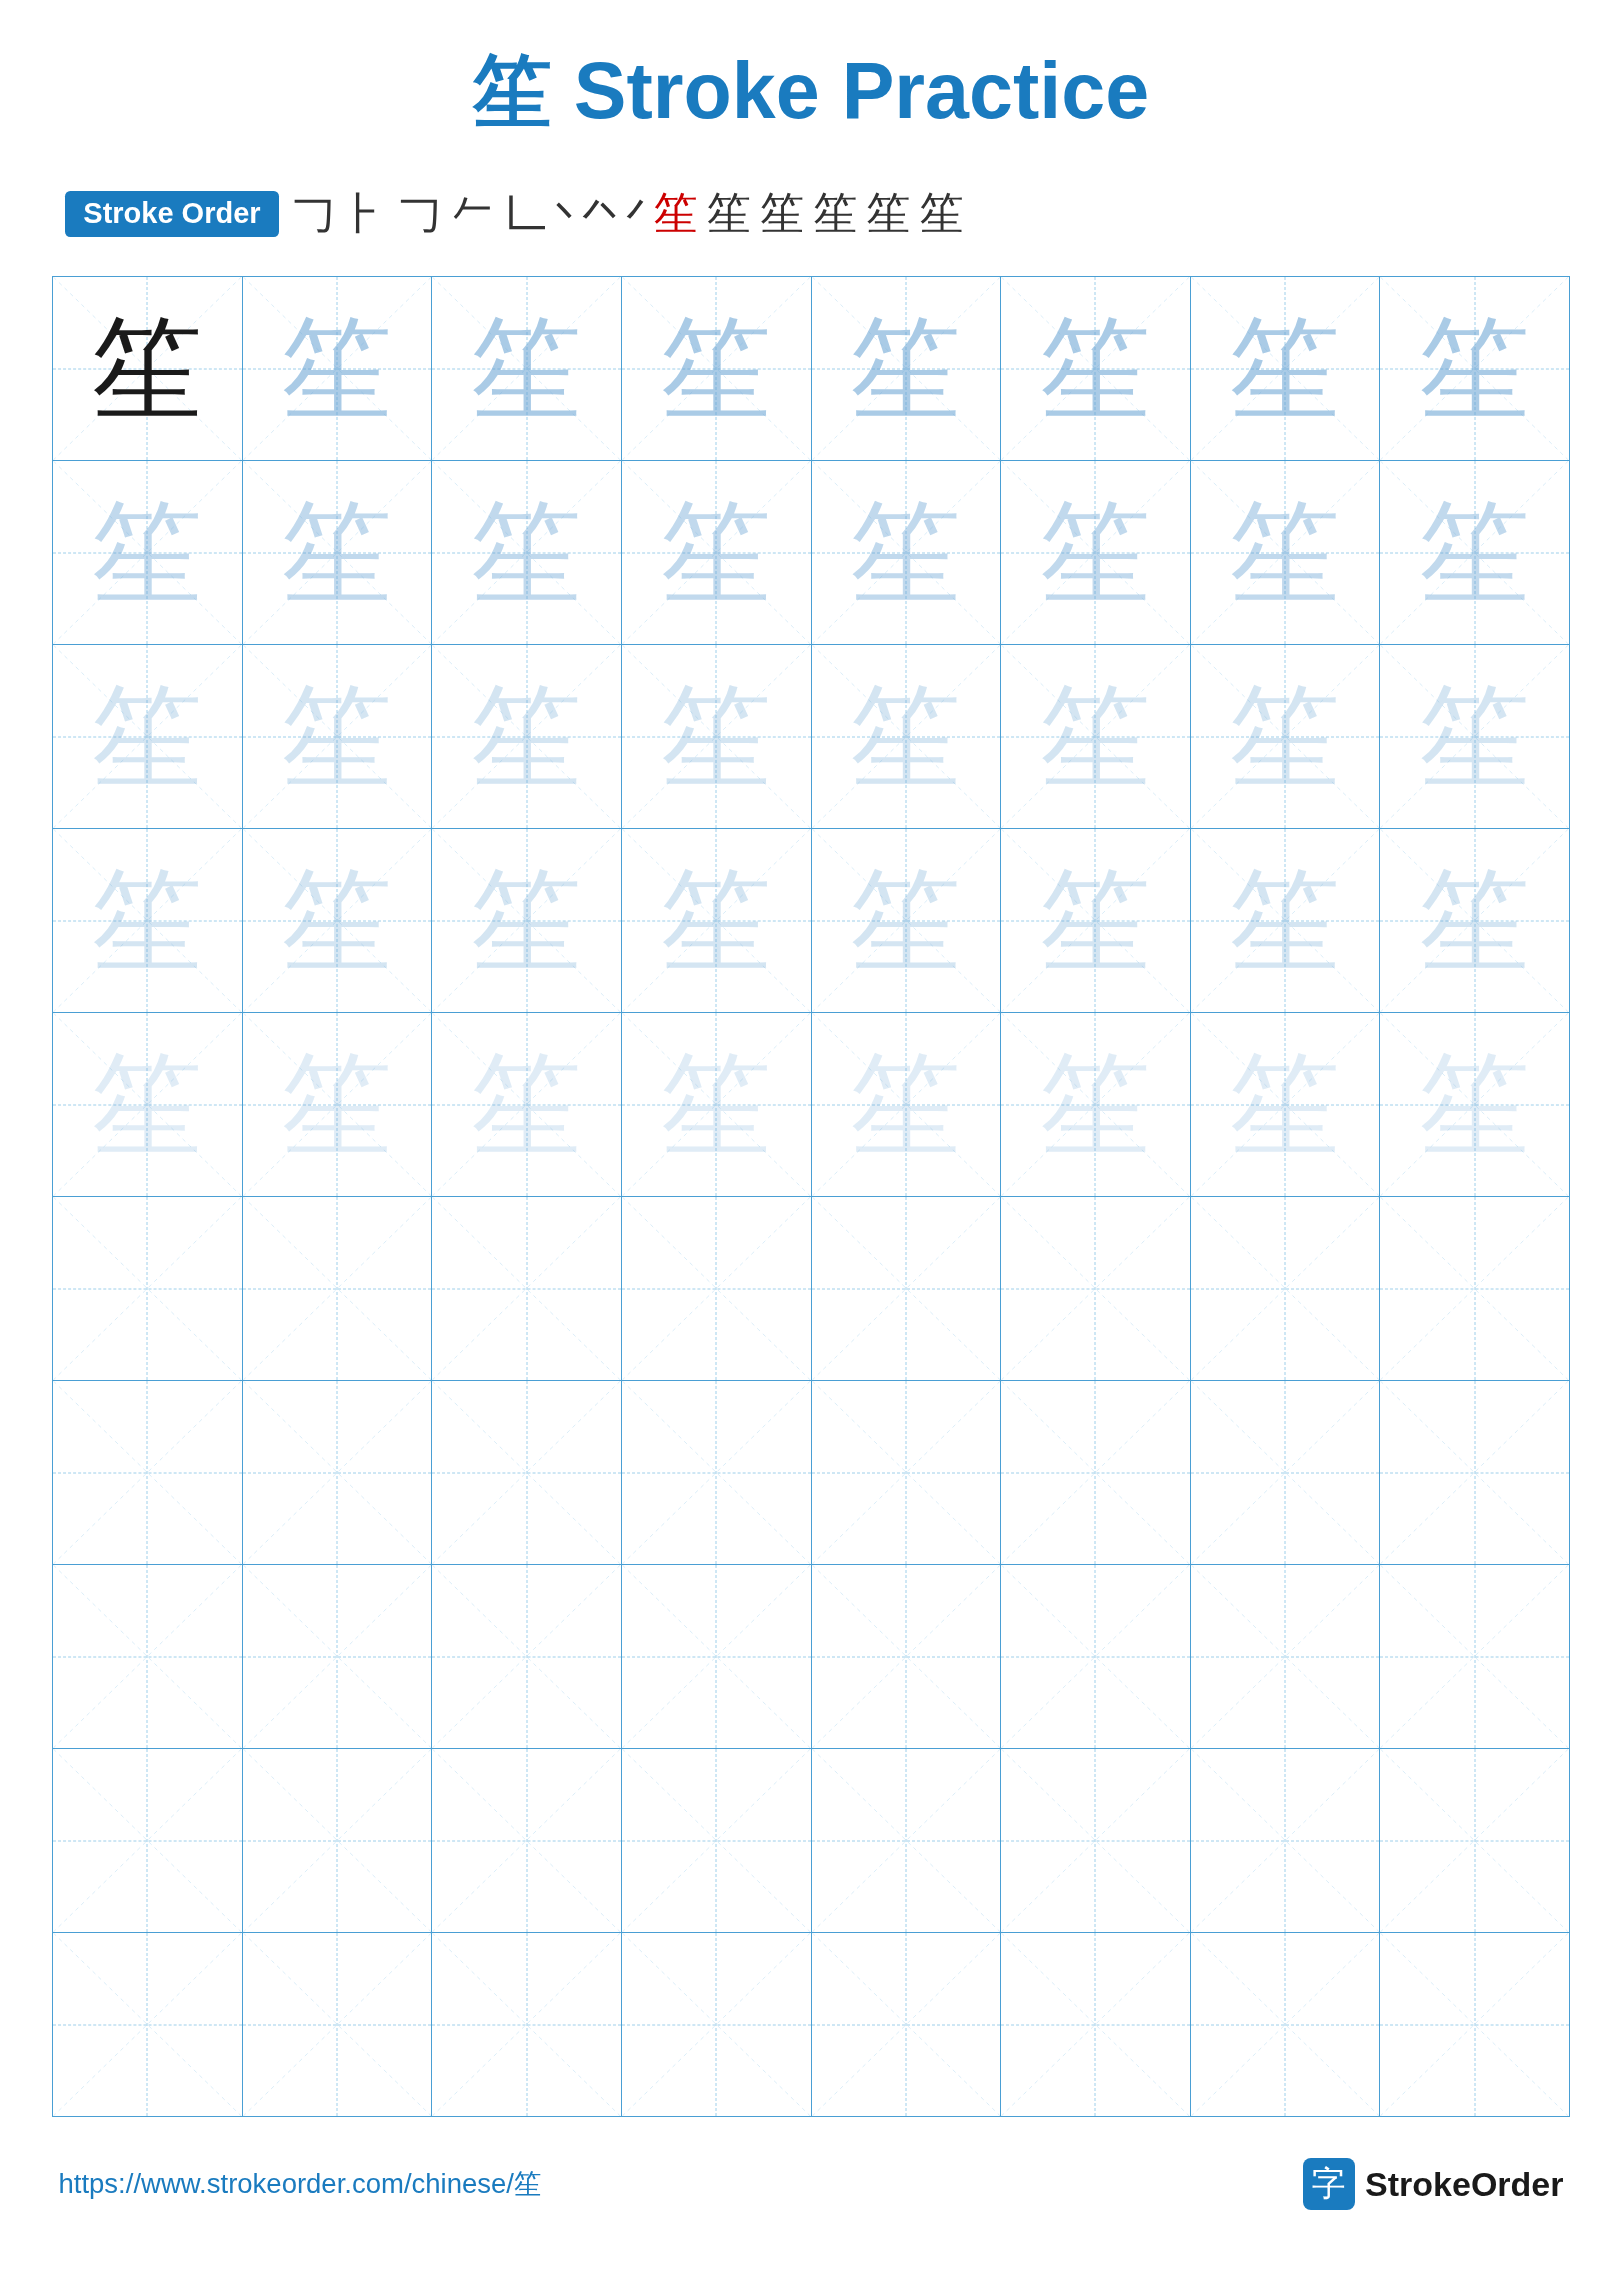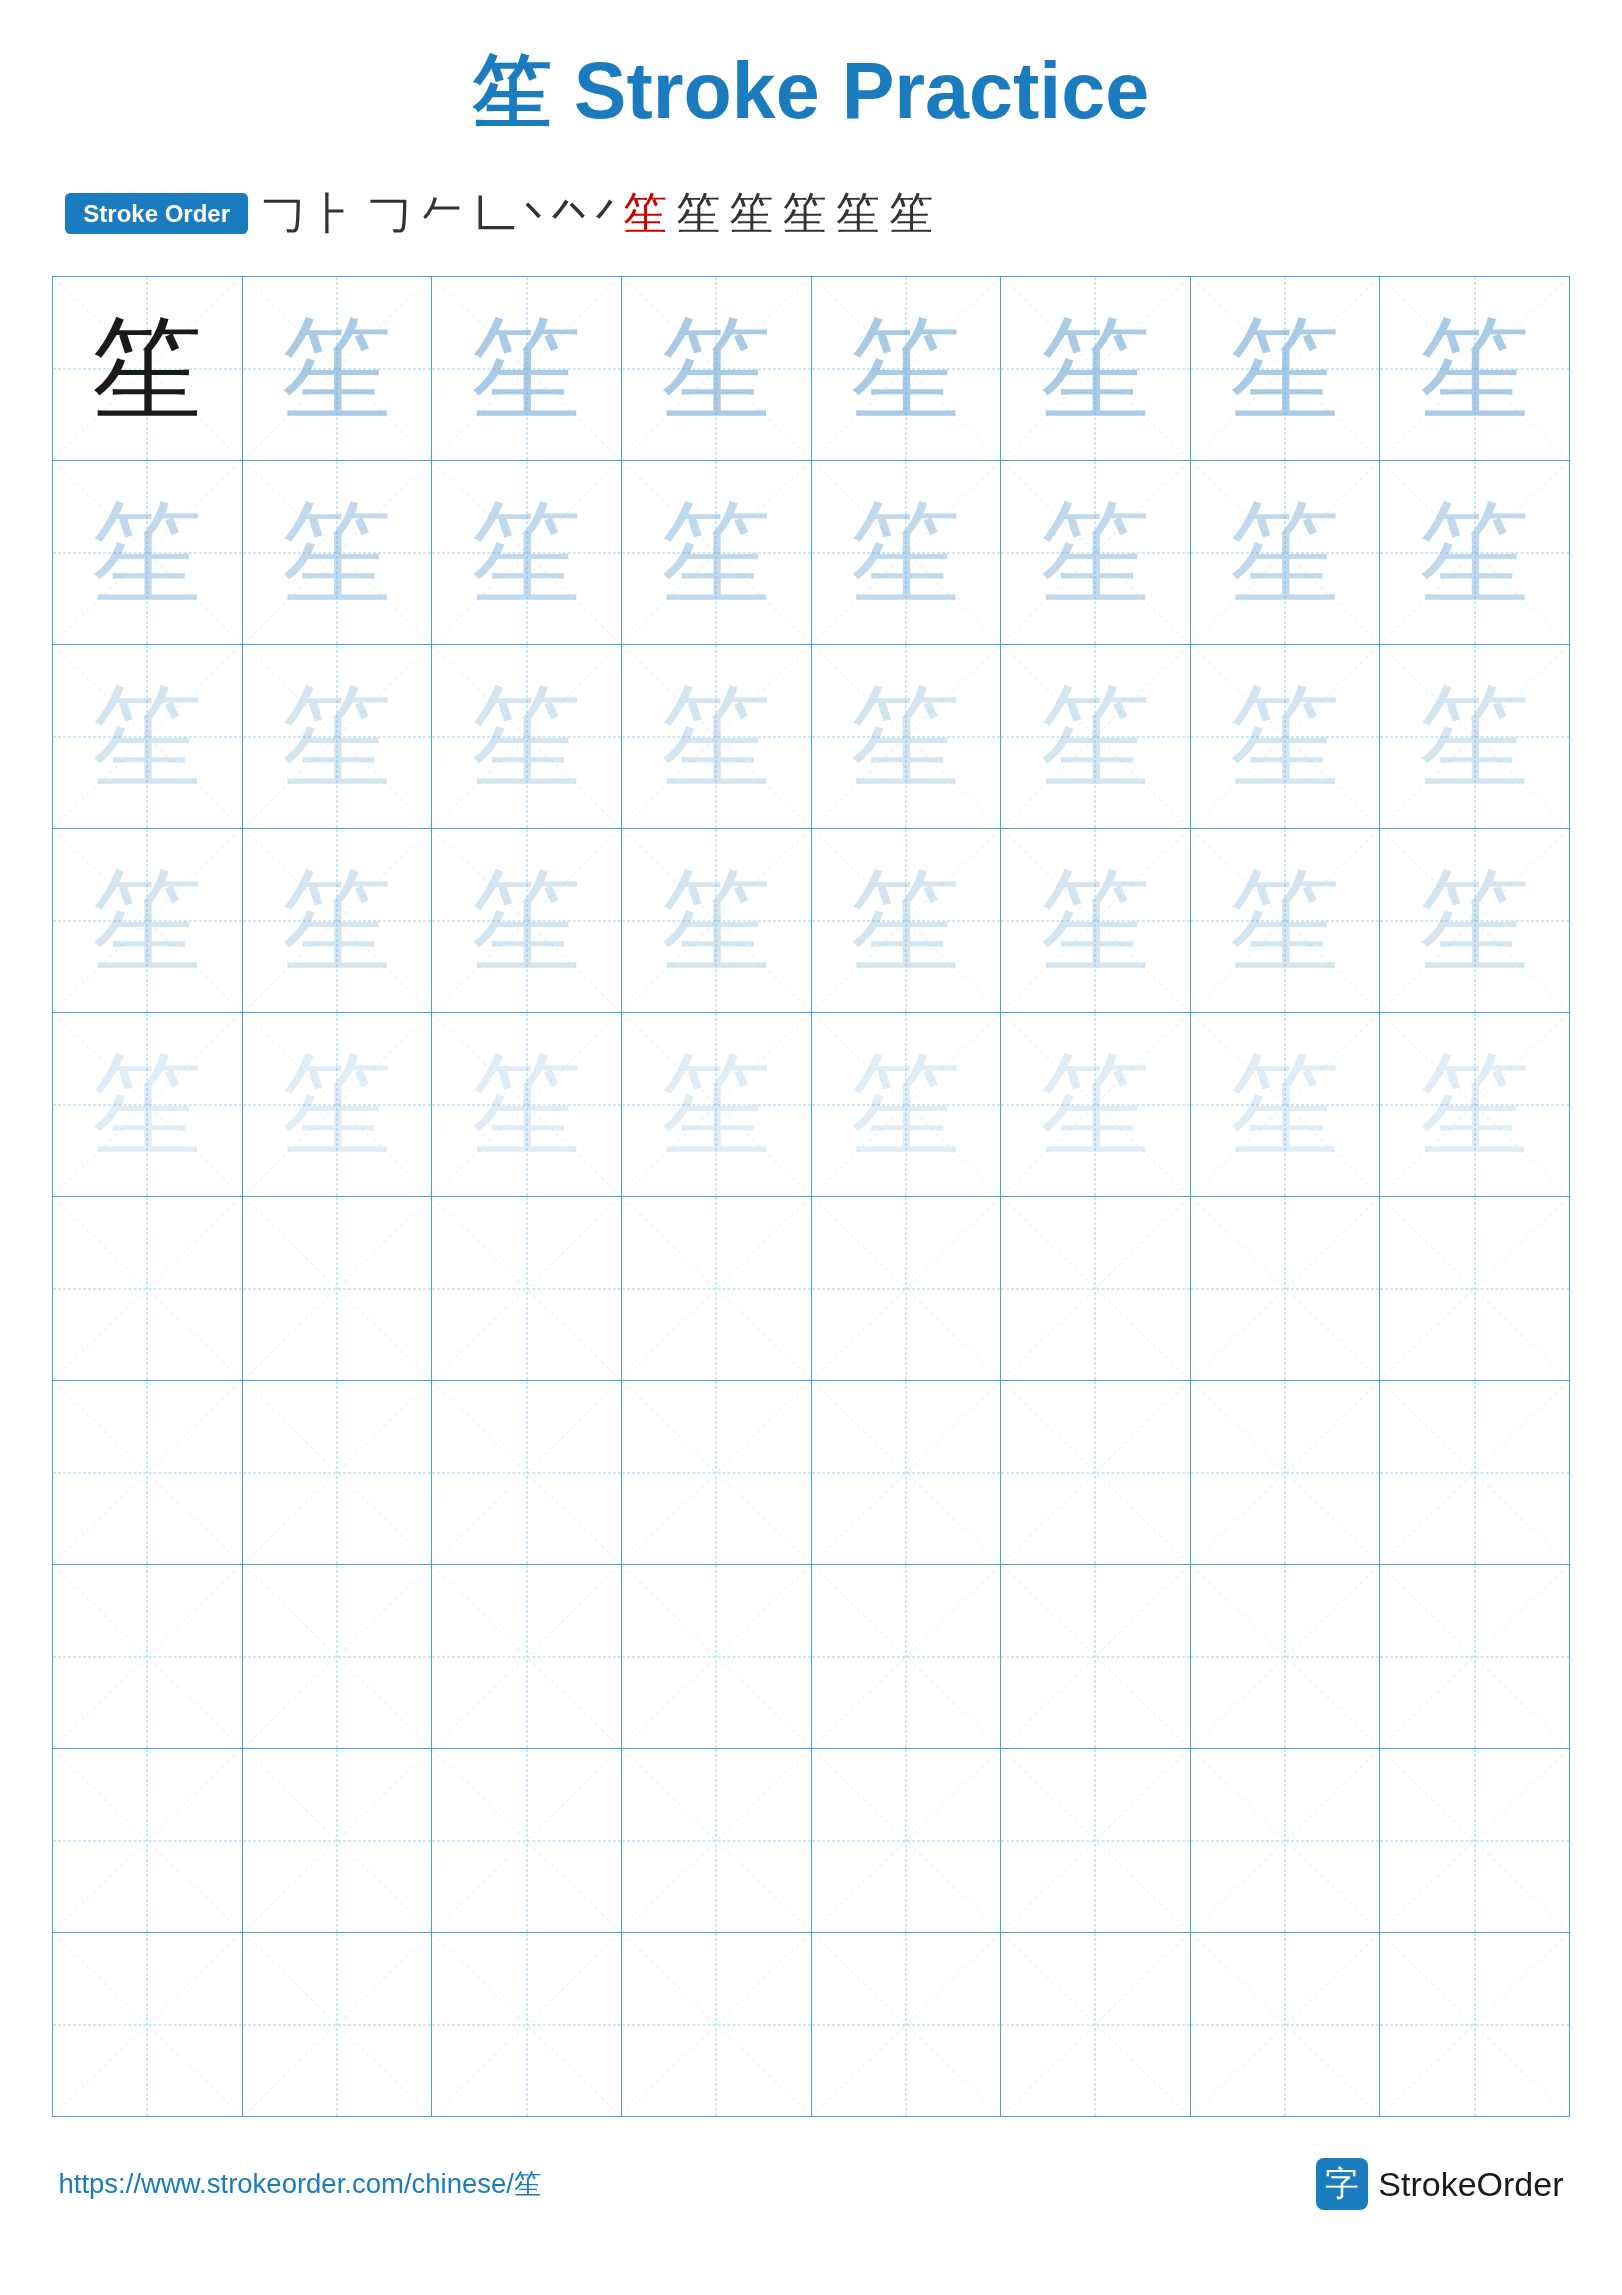--- a/index.html
+++ b/index.html
@@ -32,21 +32,21 @@
       display: flex;
       align-items: center;
       gap: 11.8px;
       margin-bottom: 33px;
       padding-left: 13px;
     }
 
     .stroke-order-badge {
       background: #1a7bbf;
       color: white;
-      font-size: 24px;
+      font-size: 29px;
       padding: 6.5px 18.3px;
       border-radius: 5.2px;
       font-family: Arial, sans-serif;
       font-weight: bold;
       white-space: nowrap;
     }
 
     .stroke-order-chars {
       display: flex;
       align-items: center;
@@ -181,21 +181,21 @@
       display: flex;
       align-items: center;
       justify-content: center;
       color: white;
       font-size: 34px;
       font-family: serif;
     }
 
     .footer-logo-text {
       font-size: 34px;
-      font-weight: normal;
+      font-weight: bold;
       color: #1a1a1a;
       font-family: Arial, sans-serif;
     }
   </style>
 </head>
 <body>
 
 <div class="page-title">
   <span class="char">笙</span><span> Stroke Practice</span>
 </div>

